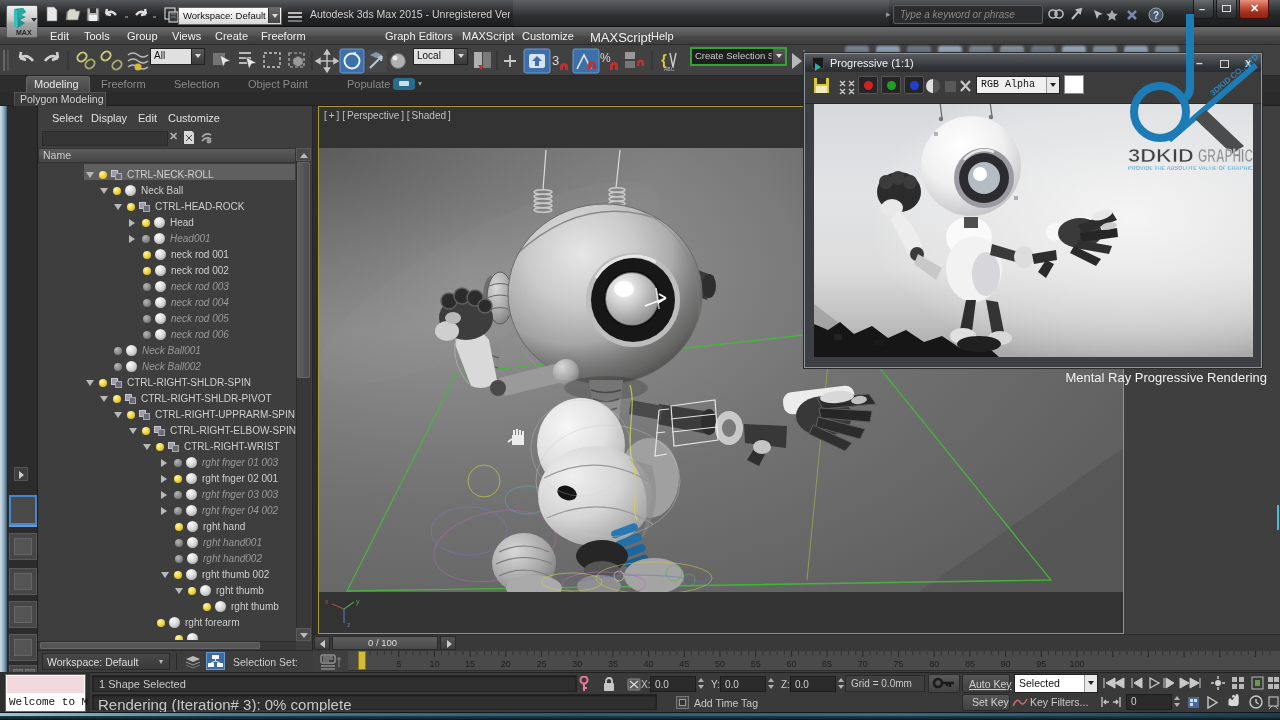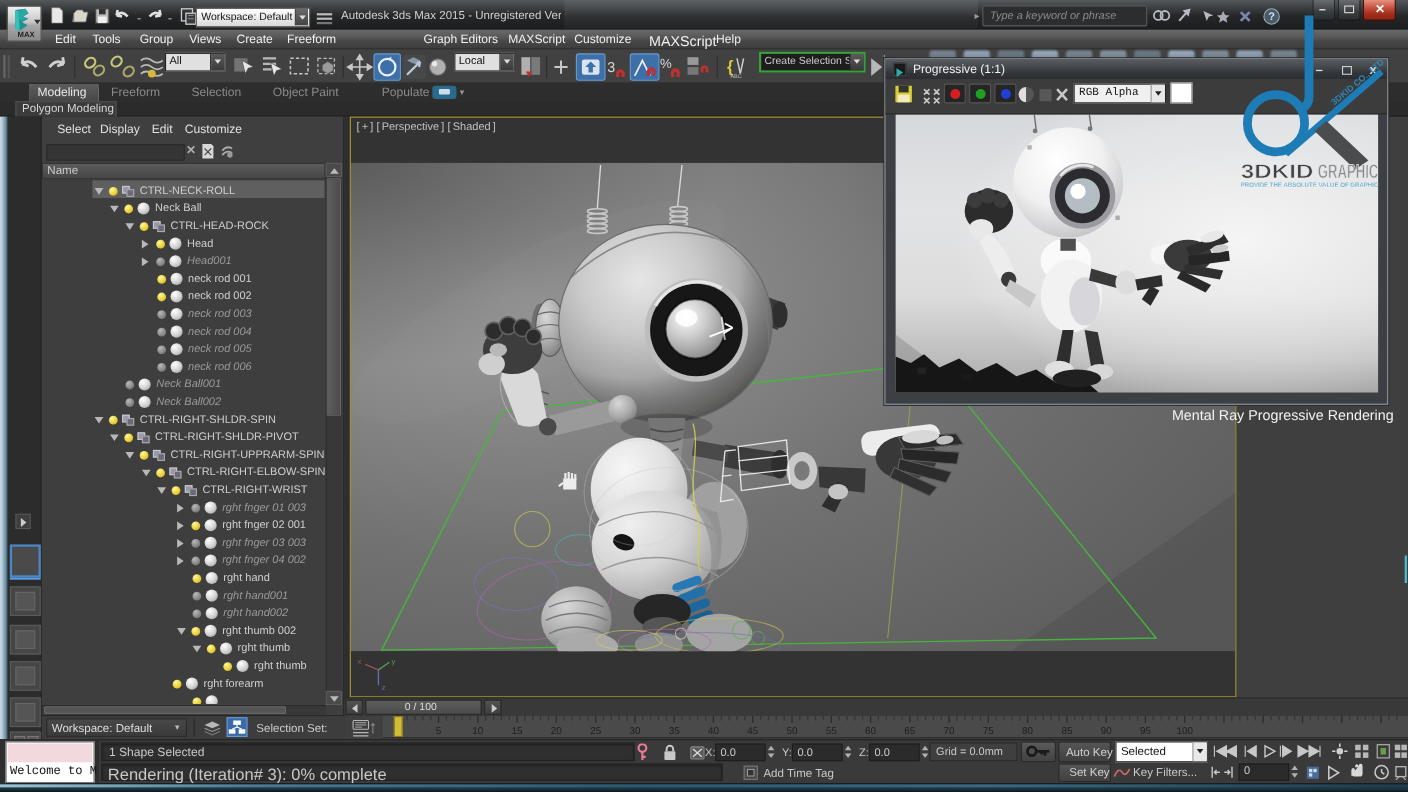--- a/index.html
+++ b/index.html
@@ -794,21 +794,21 @@
       <div style="width:0;height:0;border-left:3.5px solid transparent;border-right:3.5px solid transparent;border-bottom:4px solid #b0b0b0;margin:2px 0 3px 1px;"></div>
       <div style="width:0;height:0;border-left:3.5px solid transparent;border-right:3.5px solid transparent;border-top:4px solid #b0b0b0;margin-left:1px;"></div>
     </div>
     <div class="abs" style="left:845px;top:675px;width:80px;height:17px;background:#3f3f3f;border:1px solid #2a2a2a;"></div>
     <div class="tx" style="left:851px;top:678px;font-size:10px;color:#c8c8c8;">Grid = 0.0mm</div>
     <div class="abs" style="left:928px;top:674px;width:32px;height:19px;background:linear-gradient(180deg,#5a5a5a,#424242);border:1px solid #2a2a2a;border-radius:2px;"><svg width="30" height="17" viewBox="0 0 30 17">
         <circle cx="9" cy="8" r="4" fill="none" stroke="#1a1a1a" stroke-width="2.5"></circle>
         <path d="M13 8 h12 m-4 0 v4 m-3 -4 v3" stroke="#1a1a1a" stroke-width="2.5"></path>
       </svg></div>
     <div class="abs" style="left:962px;top:674px;width:48px;height:19px;background:linear-gradient(180deg,#555,#404040);border:1px solid #2a2a2a;border-radius:2px;"></div>
-    <div class="tx" style="left:969px;top:678px;font-size:10.5px;color:#d0d0d0;">Auto Key</div>
+    <div class="tx" style="left:969px;top:678px;font-size:10.5px;color:#d0d0d0;text-decoration:underline;">Auto Key</div>
     <div class="abs" style="left:1014px;top:674px;width:84px;height:19px;background:#ffffff;border:1px solid #222;"></div>
     <div class="tx" style="left:1019px;top:677px;font-size:10.5px;color:#111111;">Selected</div>
     <div class="abs" style="left:1084px;top:675px;width:13px;height:17px;background:#e8e8e8;border-left:1px solid #999;">
       <div style="margin:6px 0 0 3px;width:0;height:0;border-left:3.5px solid transparent;border-right:3.5px solid transparent;border-top:4.5px solid #222;"></div>
     </div>
     <svg class="abs" style="left:1102px;top:674px;" width="178" height="19" viewBox="0 0 178 19">
       <path d="M2 4 v10 M13 4 l-9 5 9 5 z M22 4 l-9 5 9 5 z" fill="#c8c8c8" stroke="#c8c8c8" stroke-width="1"></path>
       <path d="M30 4 l8 5 -8 5 z M40 4 v10" stroke="#c8c8c8" fill="#c8c8c8" transform="translate(0 0) scale(-1 1) translate(-70 0)"></path>
       <path d="M48 4 l9 5 -9 5 z" fill="none" stroke="#c8c8c8" stroke-width="1.3"></path>
       <path d="M62 4 v10 M64 4 l8 5 -8 5 z" fill="#c8c8c8" stroke="#c8c8c8"></path>

